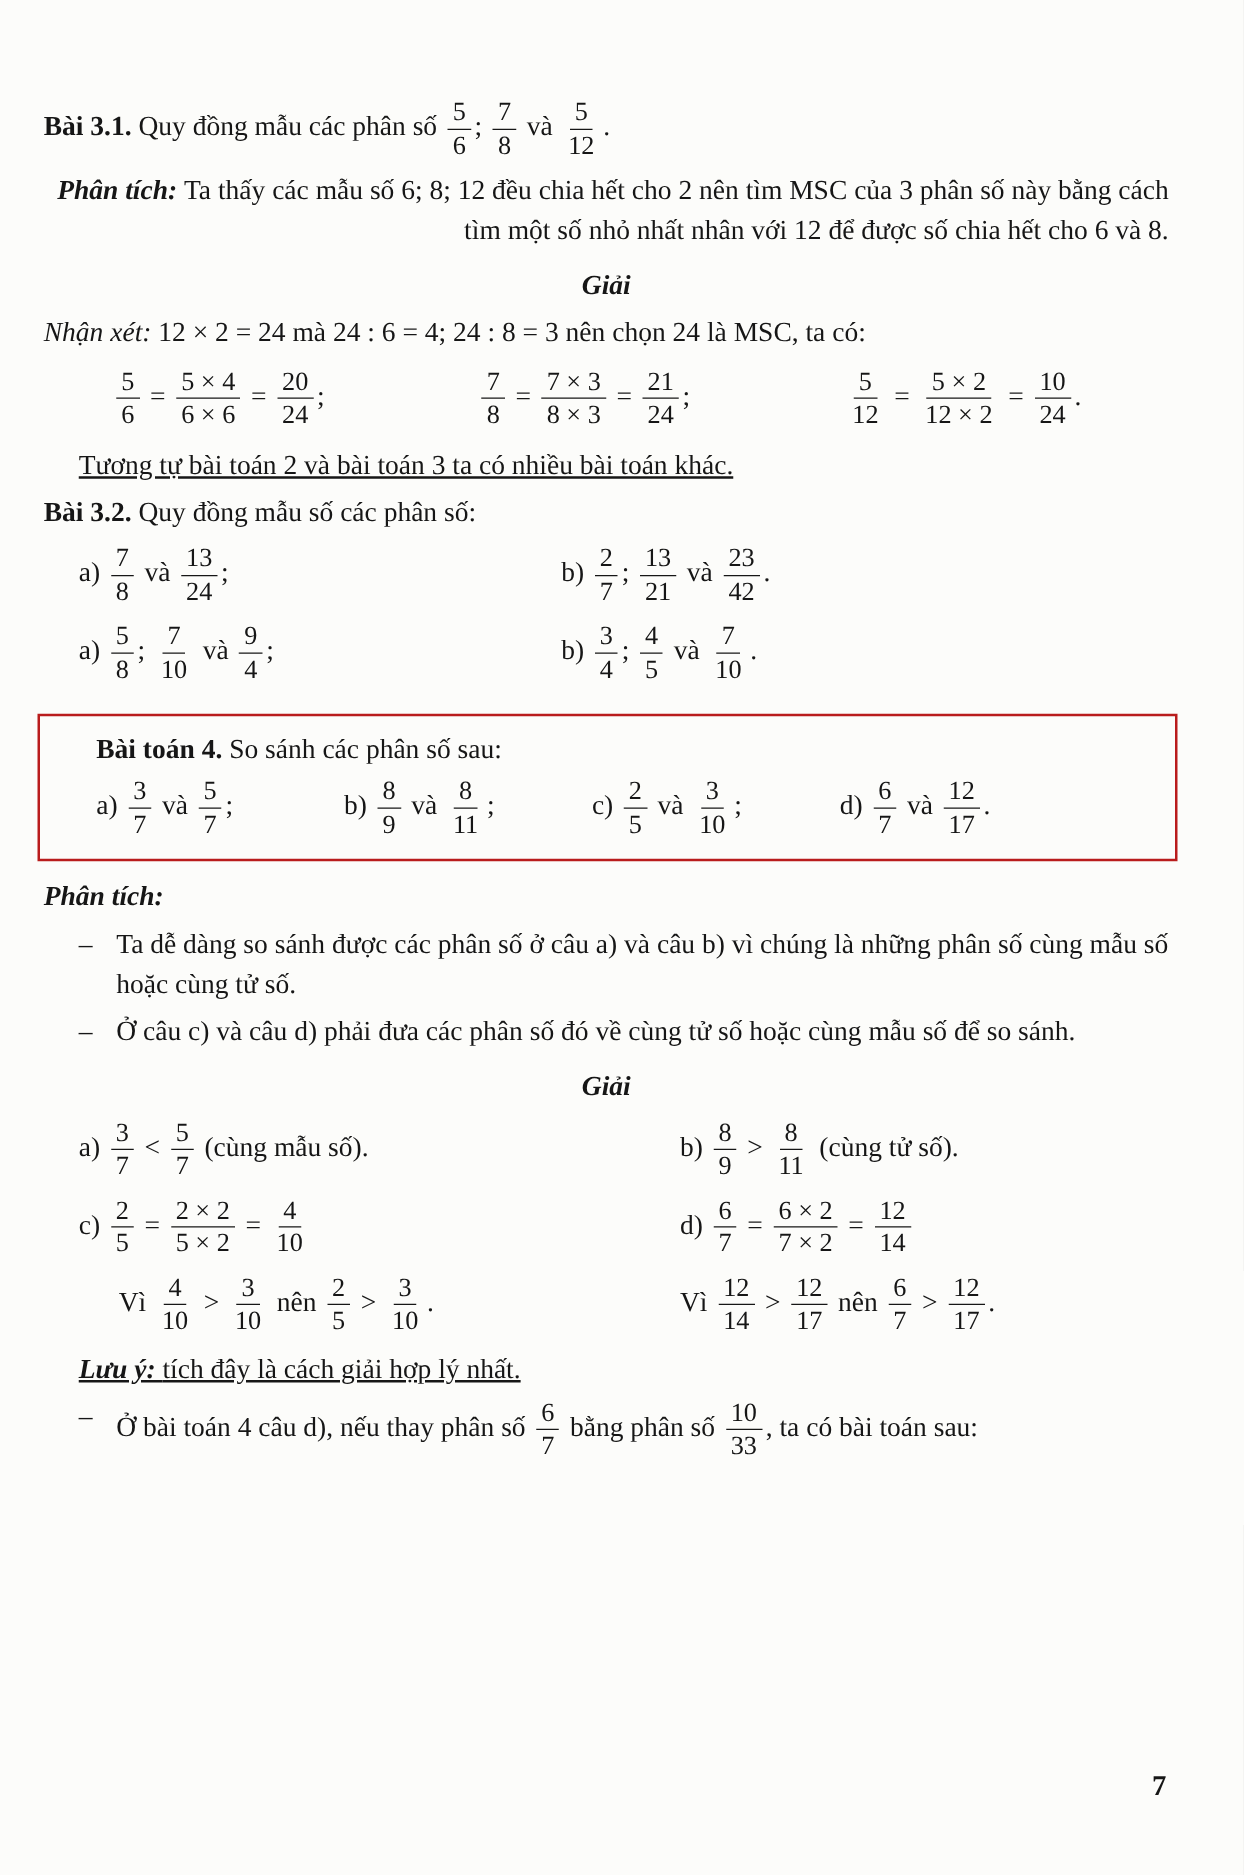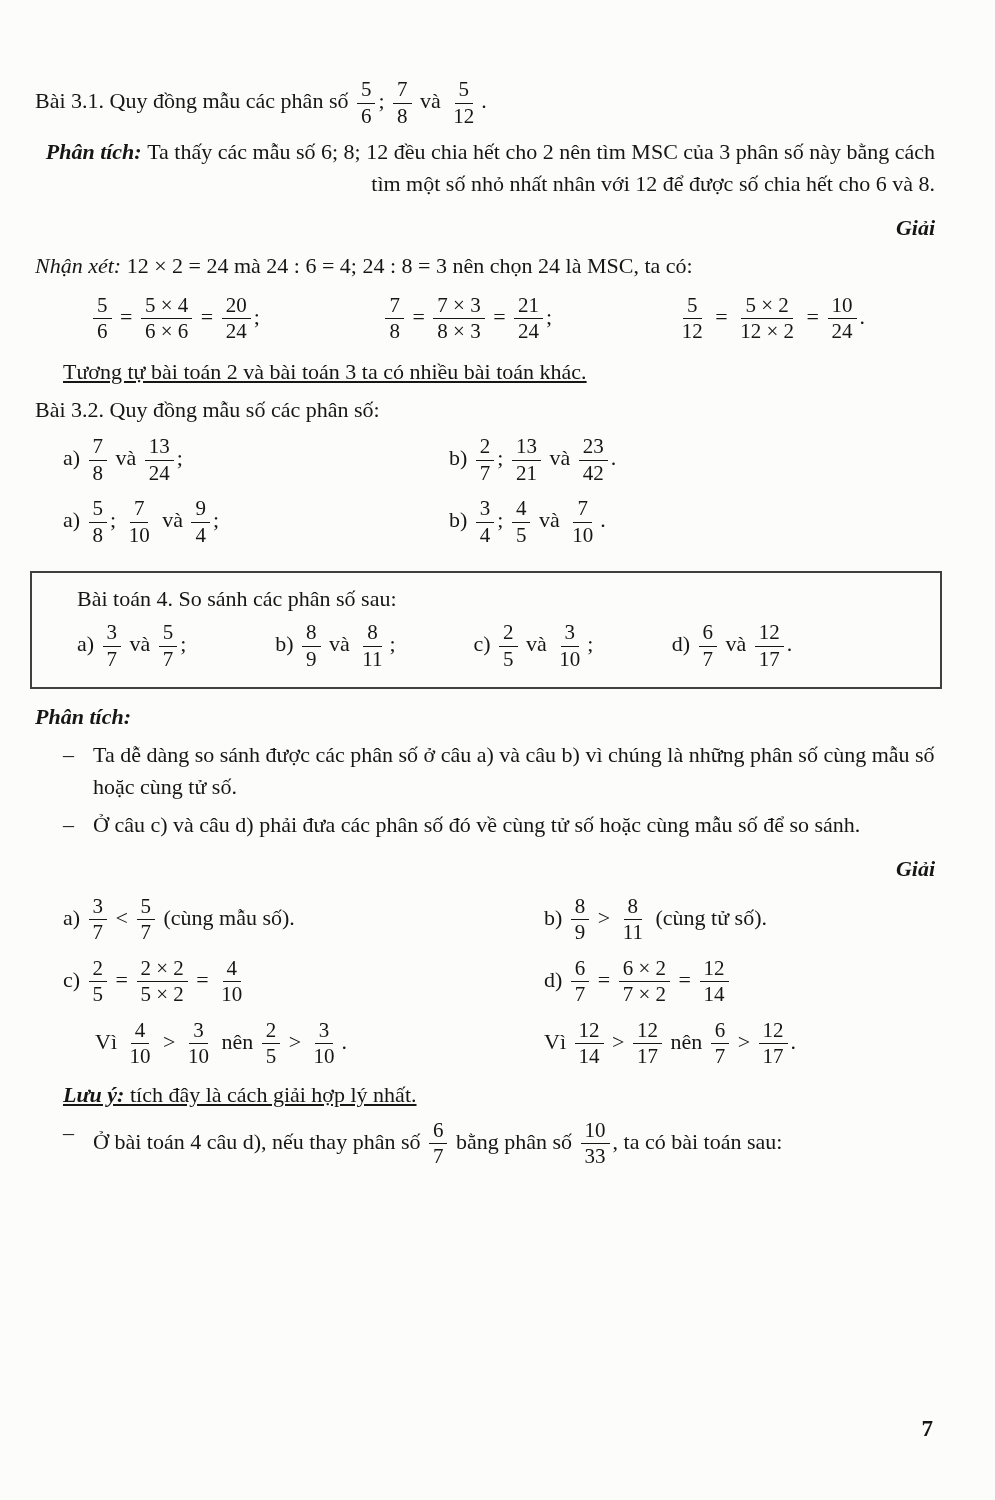--- a/index.html
+++ b/index.html
@@ -13,25 +13,25 @@
     color: #161616;
     font-family: "Liberation Serif", "DejaVu Serif", serif;
     font-size: 22px;
     line-height: 1.45;
     overflow: hidden;
   }
   .content { position: absolute; top: 70px; left: 35px; right: 60px; }
 
   .blk { margin: 6px 0; }
   .seg-r { }
-  .seg-b  { font-weight: normal; }
+  .seg-b  { font-weight: bold; }
   .seg-i  { font-style: italic; text-align: right; }
   .seg-bi { font-weight: bold; font-style: italic; }
 
-  .center { text-align: right; margin: 12px 0 6px; }
+  .center { text-align: center; margin: 12px 0 6px; }
   .hang   { padding-left: 28px; text-indent: -28px; text-align: right; }
   .ind    { padding-left: 28px; text-decoration: underline; }
 
   .frac {
     display: inline-flex;
     flex-direction: column;
     align-items: center;
     vertical-align: middle;
     margin: 2px 3px;
     line-height: 1.12;
@@ -45,21 +45,21 @@
   .row .row-item { }
 
   .eq3 { justify-content: space-between; padding: 2px 70px 2px 55px; }
 
   .two-col .row-item:first-child { width: 46%; padding-left: 28px; }
   .two-col .row-item:last-child  { flex: 1; }
   .m-sol  .row-item:last-child   { padding-left: 95px; }
   .m-ind2 .row-item:first-child  { padding-left: 60px; }
 
   .box {
-    border: 2px solid #404040;
+    border: 2px solid #b91c1c;
     margin: 22px 0 12px -5px;
     width: calc(100% + 12px);
     padding: 6px 70px 10px 45px;
   }
   .box .blk { margin: 4px 0; }
   .four .row-item { flex: 1; }
 
   .bullet { display: flex; padding-left: 28px; }
   .bullet .dash { flex: none; width: 30px; }
   .bullet .bullet-body { flex: 1; }

